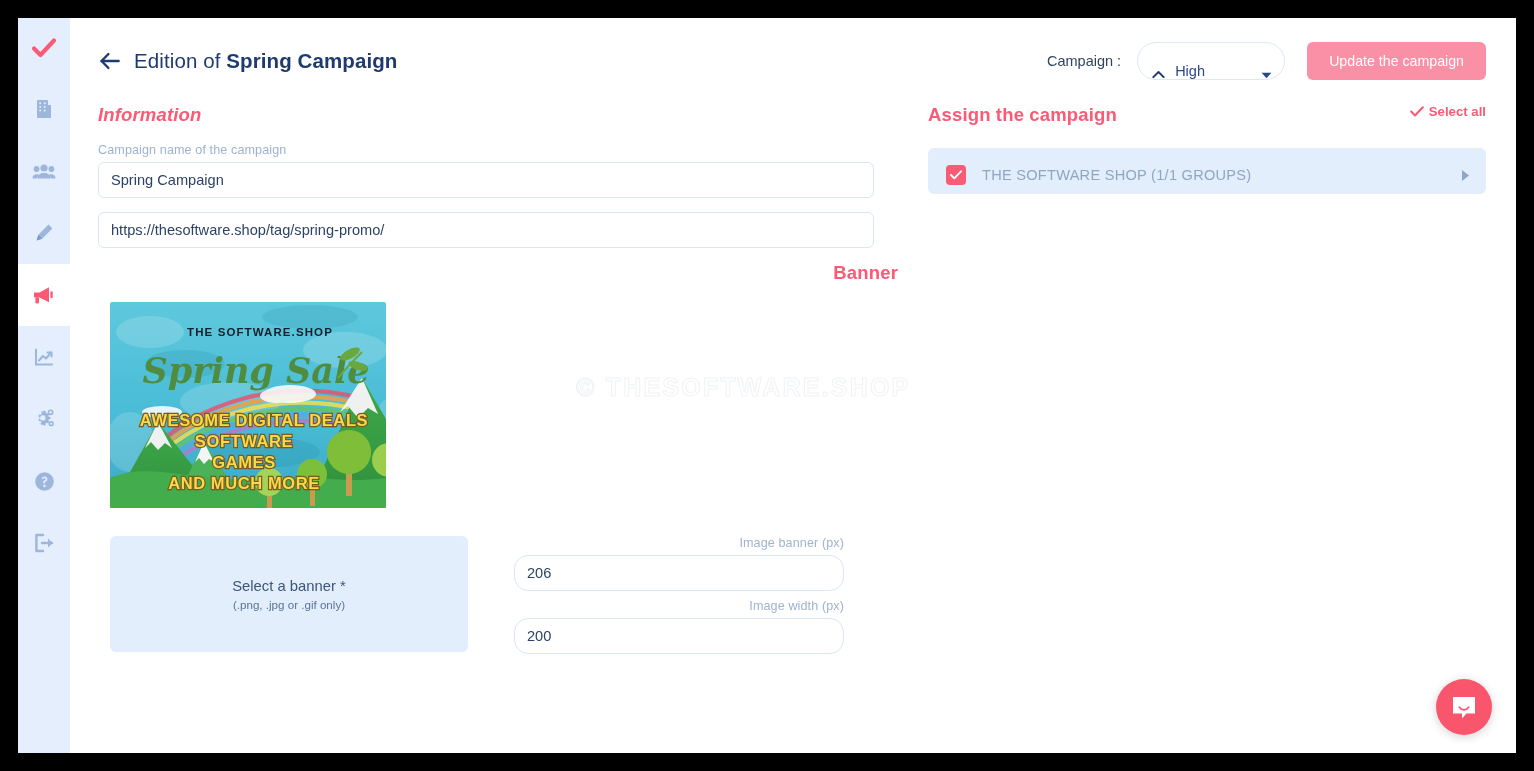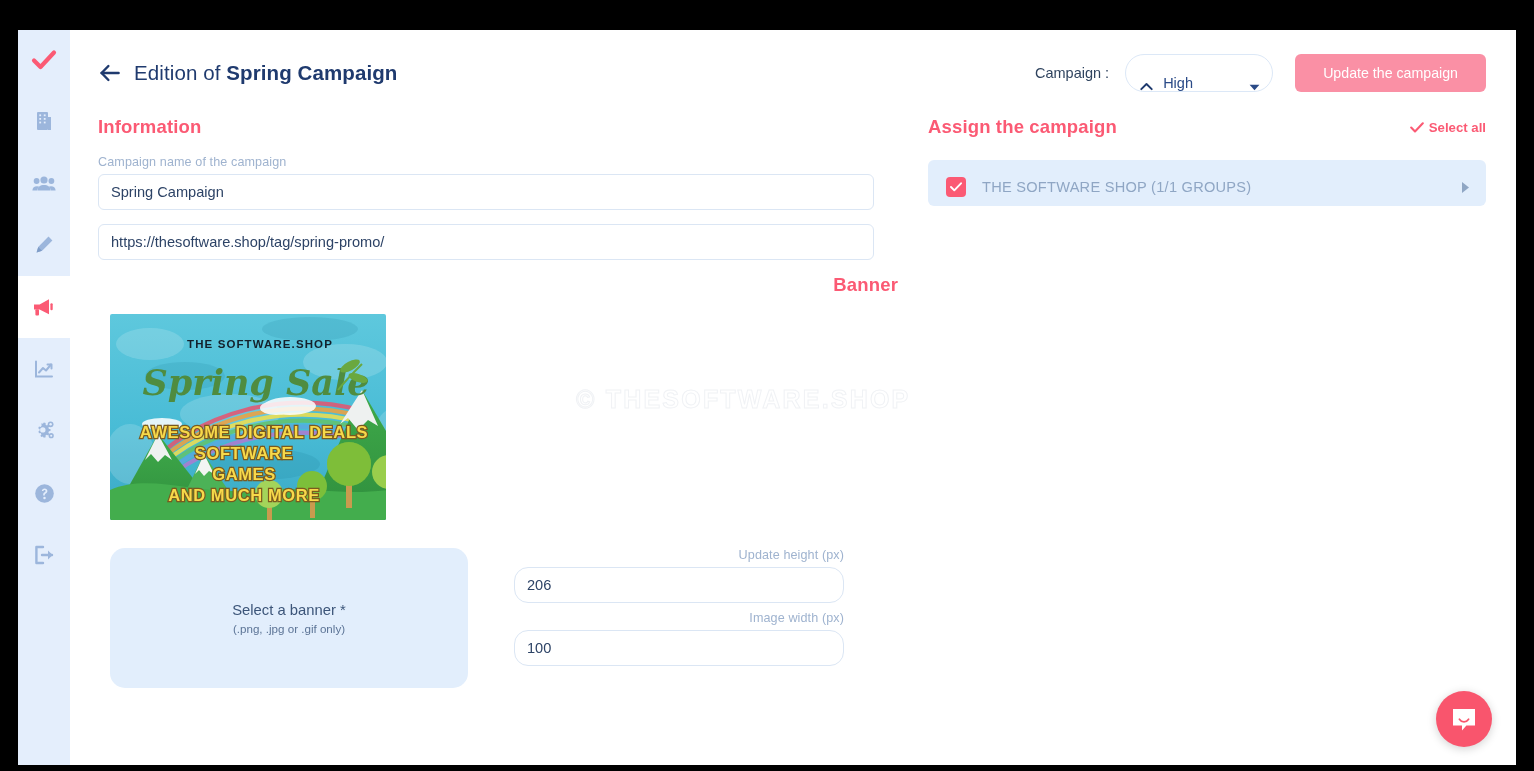--- a/index.html
+++ b/index.html
@@ -8,21 +8,21 @@
     width: 1534px;
     height: 771px;
     background: #000000;
     font-family: "Liberation Sans", sans-serif;
     overflow: hidden;
   }
 
   #frame {
     position: absolute;
     left: 18px;
-    top: 30px;
+    top: 18px;
     width: 1498px;
     height: 735px;
     background: #14532d;
     display: flex;
     overflow: hidden;
   }
 
   
   #sidebar {
     width: 52px;
@@ -105,21 +105,21 @@
   #priority-value {
     font-size: 14.5px;
     color: #2a4a87;
     flex: 1 1 auto;
   }
   #priority-arrow { flex: 0 0 auto; }
 
   #update-btn {
     margin-left: 22px;
     height: 38px;
-    padding: 0 28px;
+    padding: 0 22px;
     background: #fa90a5;
     color: #ffffff;
     font-size: 14.2px;
     border: none;
     border-radius: 6px;
     cursor: pointer;
     font-family: "Liberation Sans", sans-serif;
     white-space: nowrap;
   }
 
@@ -131,21 +131,21 @@
   }
   #col-left { width: 800px; flex: 0 0 800px; position: relative; }
   #col-right { flex: 1 1 auto; padding-left: 30px; position: relative; }
 
   .section-title {
     color: #fb5a74;
     font-size: 18.5px;
     font-weight: 700;
     letter-spacing: .15px;
   }
-  #information-title { margin-bottom: 17px; }
+  #information-title { margin-bottom: 17px; font-style: italic; }
   #banner-title { margin-bottom: 18px; }
 
   .field-label {
     font-size: 12.6px;
     color: #9fb3cf;
     margin-bottom: 5px;
     letter-spacing: .1px;
   }
   .text-input {
     width: 776px;
@@ -174,23 +174,23 @@
   }
   #banner-preview svg { display: block; }
 
   #banner-controls {
     display: flex;
     margin-top: 28px;
     margin-left: 12px;
   }
   #dropzone {
     width: 358px;
-    height: 140px;
+    height: 116px;
     background: #e2eefc;
-    border-radius: 15px;
+    border-radius: 6px;
     display: flex;
     flex-direction: column;
     align-items: center;
     justify-content: center;
     cursor: pointer;
     flex: 0 0 auto;
   }
   #dropzone-title {
     font-size: 14.8px;
     color: #3c5579;
@@ -215,21 +215,21 @@
     padding: 0 12px;
     font-size: 14.6px;
     color: #2d4366;
     margin-bottom: 8px;
     cursor: text;
   }
 
   
   #assign-head {
     display: flex;
-    align-items: center;
+    align-items: flex-start;
     justify-content: space-between;
     margin-bottom: 22px;
   }
   #select-all {
     display: flex;
     align-items: center;
     color: #fb5a74;
     font-size: 13.2px;
     font-weight: 700;
     cursor: pointer;
@@ -511,24 +511,24 @@
             </svg>
           </div>
 
           <div id="banner-controls">
             <div id="dropzone">
               <div id="dropzone-title">Select a banner *</div>
               <div id="dropzone-sub">(.png, .jpg or .gif only)</div>
             </div>
 
             <div id="size-fields">
-              <div class="field-label">Update height (px)</div>
+              <div class="field-label">Image banner (px)</div>
               <div class="size-input">206</div>
               <div class="field-label">Image width (px)</div>
-              <div class="size-input">100</div>
+              <div class="size-input">200</div>
             </div>
           </div>
         </div>
       </div>
 
       <div id="col-right">
         <div id="assign-head">
           <div class="section-title">Assign the campaign</div>
           <div id="select-all">
             <svg width="14" height="11" viewBox="0 0 14 11">

